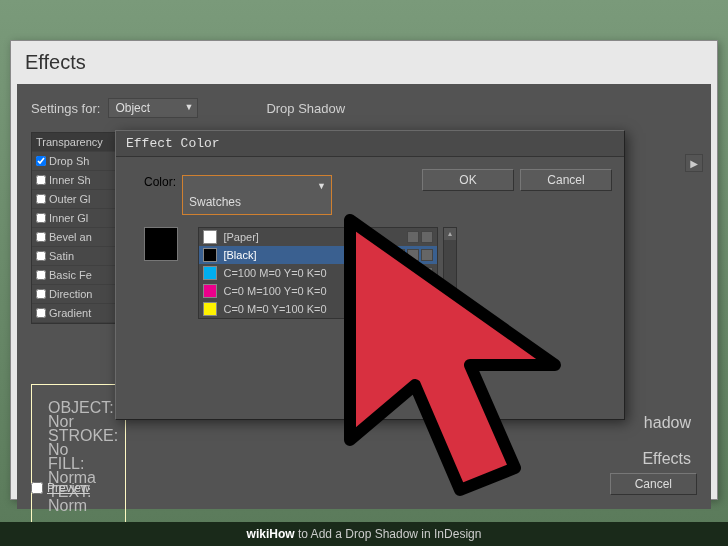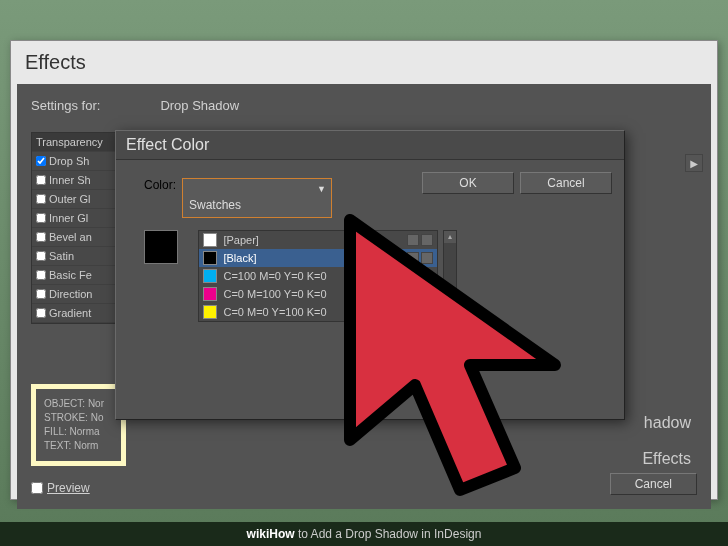--- a/index.html
+++ b/index.html
@@ -2,44 +2,44 @@
 <html><head>
   <meta charset="utf-8">
   <style>
     * { margin: 0; padding: 0; box-sizing: border-box; font-family: Tahoma, Arial, sans-serif; }
     body { width: 728px; height: 546px; background: linear-gradient(to bottom, #7a9a7a, #5a7a5a); position: relative; overflow: hidden; }
     
     .effects-dialog { position: absolute; top: 40px; left: 10px; width: 708px; height: 460px; background: #e8e8e8; border: 1px solid #888; box-shadow: 2px 2px 8px rgba(0,0,0,0.3); }
     .effects-title { padding: 10px 14px; color: #333; font-size: 20px; }
     .effects-body { background: #535353; margin: 0 6px 6px 6px; height: 425px; padding: 14px; position: relative; color: #d0d0d0; font-size: 12px; }
     
-    .settings-row { display: flex; align-items: center; margin-bottom: 12px; }
+    .settings-row { display: flex; align-items: center; gap: 8px; margin-bottom: 12px; }
     .settings-row label { font-size: 13px; }
     .settings-select { background: #5a5a5a; border: 1px solid #444; color: #ddd; padding: 2px 6px; width: 90px; height: 20px; position: relative; }
     .settings-select::after { content: "▼"; position: absolute; right: 4px; top: 3px; font-size: 9px; }
     .section-label { margin-left: 60px; font-size: 13px; }
     
     .effects-list { position: absolute; left: 14px; top: 48px; width: 95px; background: #484848; border: 1px solid #333; }
     .effects-list-item { padding: 3px 4px; font-size: 11px; color: #ccc; border-bottom: 1px solid #404040; display: flex; align-items: center; gap: 3px; cursor: default; }
     .effects-list-item.header { background: #3a3a3a; }
     .effects-list-item input[type=checkbox] { width: 10px; height: 10px; }
     
-    .object-info { position: absolute; left: 14px; top: 300px; width: 95px; font-size: 10px; line-height: 14px; color: #bbb; border: 5px solid #fef9c3; padding: 8px; }
+    .object-info { position: absolute; left: 14px; top: 300px; width: 95px; font-size: 16px; line-height: 14px; color: #bbb; border: 1px solid #fef9c3; padding: 16px; }
     
     .preview-row { position: absolute; bottom: 14px; left: 14px; display: flex; align-items: center; gap: 4px; }
     .preview-row input { width: 12px; height: 12px; }
     .preview-row span { text-decoration: underline; }
     
     .cancel-main { position: absolute; bottom: 14px; right: 14px; background: #555; border: 1px solid #333; border-top-color: #777; border-left-color: #777; color: #ddd; padding: 3px 24px; font-size: 12px; }
     .right-labels { position: absolute; right: 20px; top: 330px; font-size: 16px; color: #ccc; }
     .right-labels div { margin-bottom: 18px; text-align: right; }
     .flyout-arrow { position: absolute; right: 8px; top: 70px; width: 18px; height: 18px; background: #555; border: 1px solid #444; color: #ccc; text-align: center; font-size: 10px; line-height: 17px; }
     
     .color-dialog { position: absolute; top: 130px; left: 115px; width: 510px; height: 290px; background: #525252; border: 1px solid #222; border-top-color: #6a6a6a; border-left-color: #6a6a6a; box-shadow: 3px 3px 12px rgba(0,0,0,0.5); }
-    .color-dialog-title { background: #4a4a4a; padding: 5px 10px; font-size: 16px; color: #e0e0e0; border-bottom: 1px solid #333; }
+    .color-dialog-title { background: #4a4a4a; padding: 5px 10px; font-size: 13px; color: #e0e0e0; border-bottom: 1px solid #333; font-family: Liberation Mono, monospace; }
     .color-dialog-body { padding: 18px; position: relative; height: 260px; }
     .color-row { display: flex; align-items: flex-start; gap: 6px; margin-bottom: 12px; margin-left: 10px; }
     .color-row label { font-size: 12px; }
     .color-select { background: #5a5a5a; border: 1px solid #d08030; color: #ddd; padding: 19px 6px; width: 150px; height: 22px; position: relative; font-size: 12px; }
     .color-select::after { content: "▼"; position: absolute; right: 5px; top: 5px; font-size: 9px; }
     
     .swatch-preview { width: 34px; height: 34px; background: #000; border: 1px solid #777; margin-left: 10px; display: inline-block; vertical-align: top; }
     .swatch-list { display: inline-block; width: 240px; background: #484848; border: 1px solid #333; margin-left: 16px; vertical-align: top; }
     .swatch-item { display: flex; align-items: center; padding: 2px 4px; font-size: 11px; color: #ccc; gap: 6px; cursor: default; }
     .swatch-item.selected { background: #3a6090; color: #fff; }
@@ -58,20 +58,21 @@
     .footer b { color: #fff; }
   </style>
 </head>
 <body>
 
 <div class="effects-dialog">
   <div class="effects-title">Effects</div>
   <div class="effects-body">
     <div class="settings-row">
       <label>Settings for:</label>
+      <div class="settings-select">Object</div>
       <span class="section-label">Drop Shadow</span>
     </div>
 
     <div class="effects-list">
       <div class="effects-list-item header">Transparency</div>
       <div class="effects-list-item">
           <input type="checkbox" checked="" style="">
           <span>Drop Sh</span>
         </div>
       <div class="effects-list-item">

